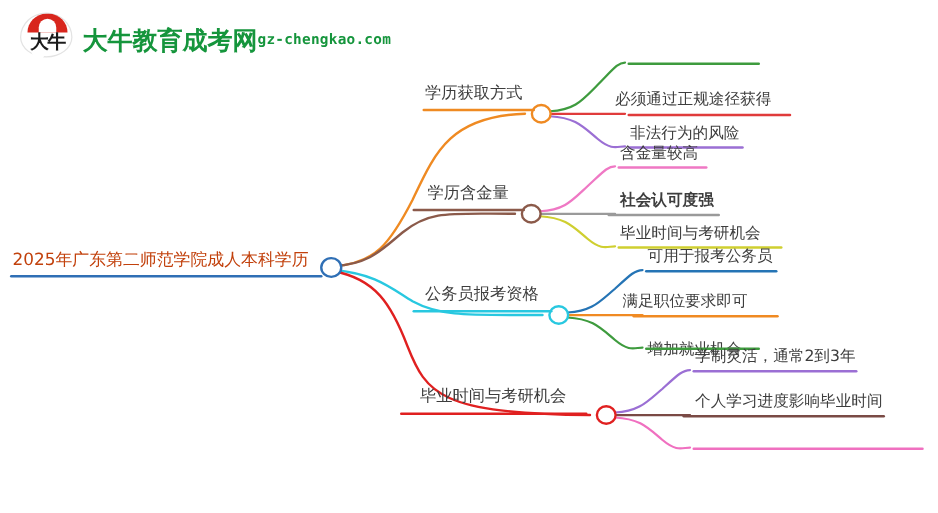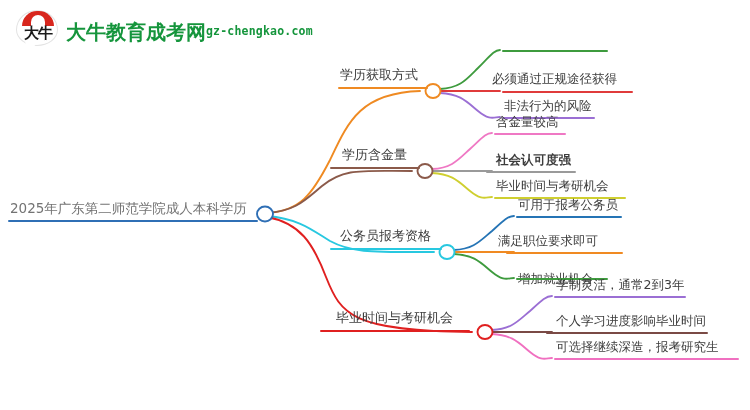--- a/index.html
+++ b/index.html
@@ -57,21 +57,21 @@
   }
 
   
   .node{
     position:absolute;
     font-family:"DejaVu Sans",sans-serif;
     color:#3b3b3b;
     white-space:nowrap;
     line-height:1;
   }
-  .root-node{font-size:13.5px;color:#737373;}
+  .root-node{font-size:13.5px;color:#c2410c;}
   .branch-node{font-size:13px;color:#3d3d3d;}
   .leaf-node{font-size:12.5px;color:#3d3d3d;}
   .underline{position:absolute;height:1.6px;border-radius:1px;}
   svg{position:absolute;left:0;top:0;overflow:visible;}
 </style>
 </head>
 <body>
 
 <div id="stage">
 
@@ -169,16 +169,15 @@
 
   <div class="node branch-node" style="left:336px;top:311px;">毕业时间与考研机会</div>
   <div class="underline" style="left: 320px; top: 330px; width: 150px; background: rgb(224, 32, 32);"></div>
 
   <div class="node leaf-node" style="left:556px;top:279px;">学制灵活，通常2到3年</div>
   <div class="underline" style="left: 554px; top: 296px; width: 132px; background: rgb(155, 111, 212);"></div>
 
   <div class="node leaf-node" style="left:556px;top:315px;">个人学习进度影响毕业时间</div>
   <div class="underline" style="left: 546px; top: 332px; width: 162px; background: rgb(122, 74, 69);"></div>
 
-  <div class="node leaf-node" style="left:556px;top:341px;">可选择继续深造，报考研究生</div>
   <div class="underline" style="left: 554px; top: 358px; width: 185px; background: rgb(240, 112, 192);"></div>
 
 </div>
 
 </body></html>

